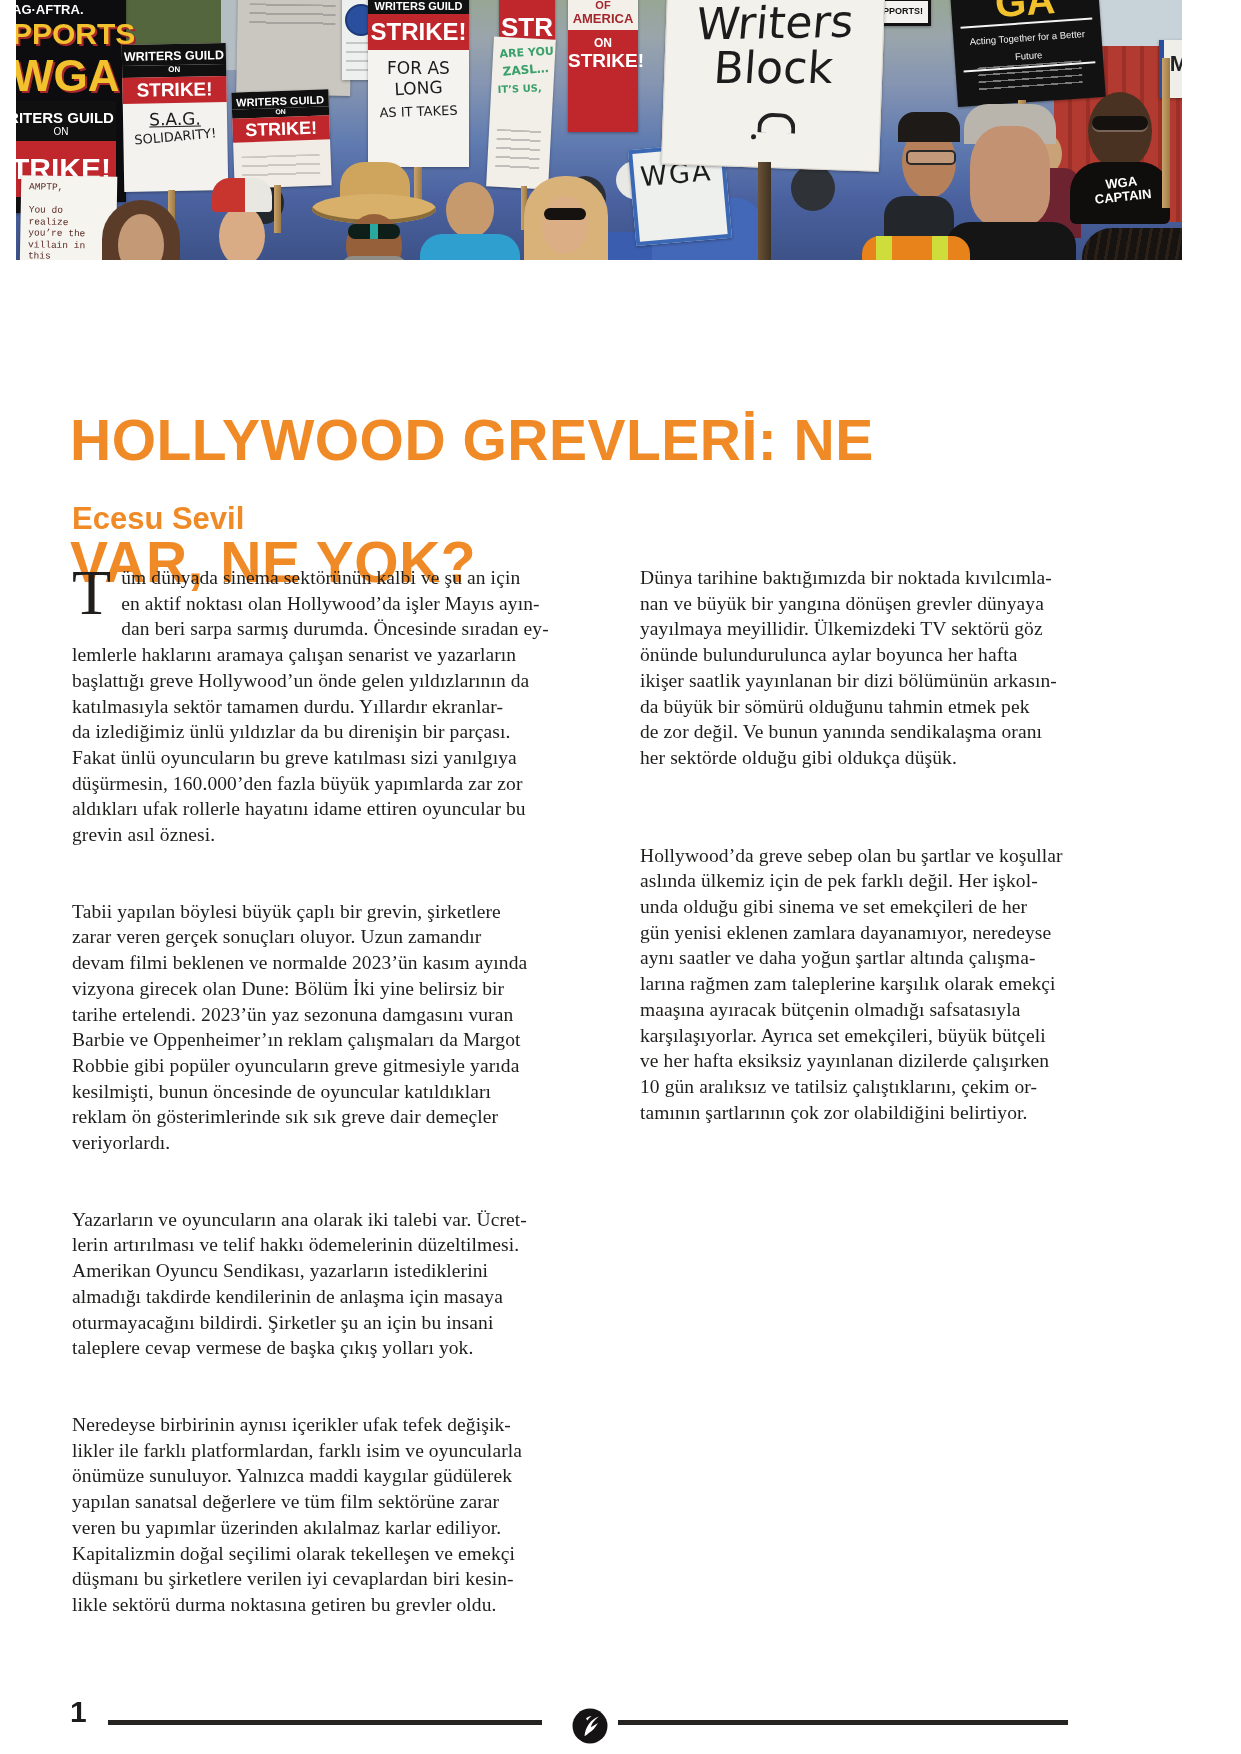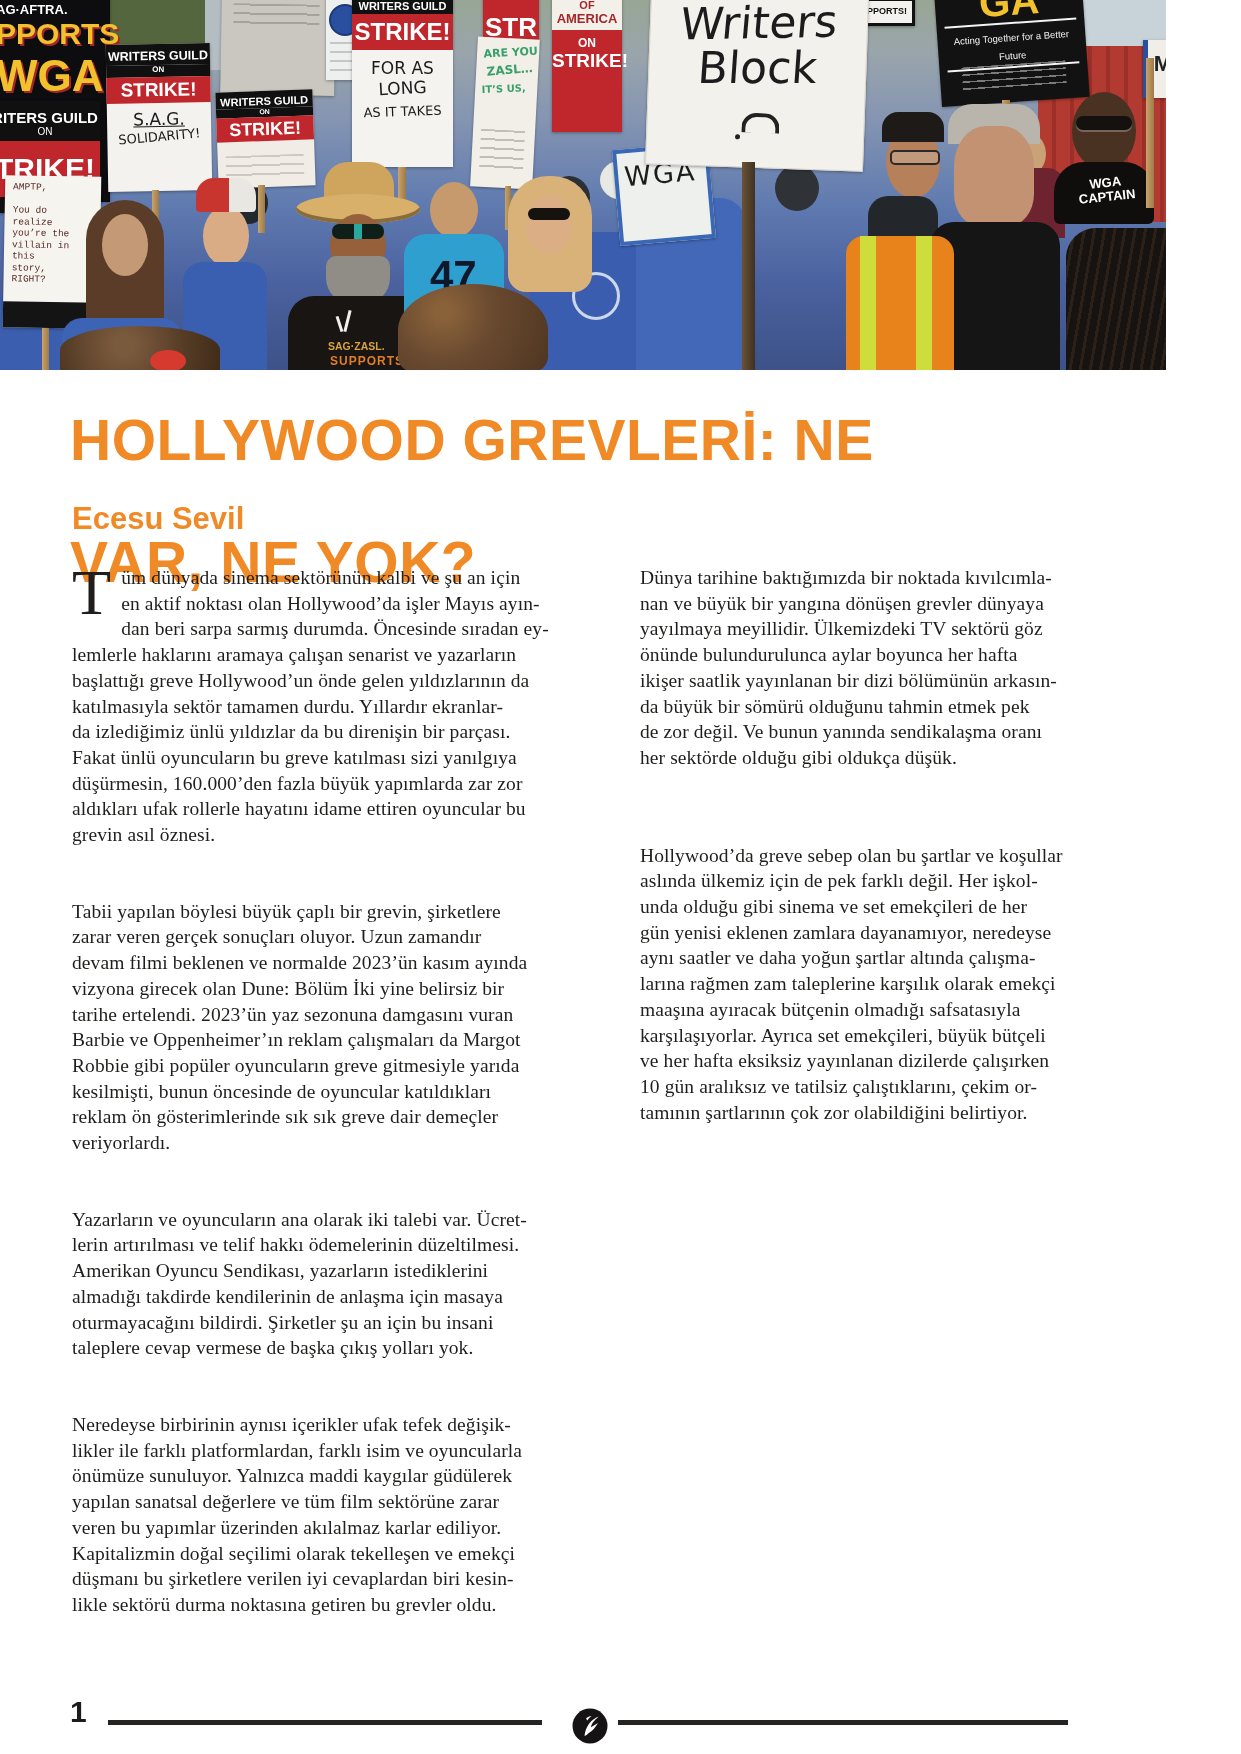--- a/index.html
+++ b/index.html
@@ -1,20 +1,20 @@
 <!DOCTYPE html>
 <html><head>
 <meta charset="utf-8">
 <style>
   html,body{margin:0;padding:0;background:#ffffff;}
   .page{position:relative;width:1241px;height:1754px;background:#fff;overflow:hidden;
         font-family:"Liberation Serif",serif;color:#1f1e1c;}
 
   
-  .photo{position:absolute;left:0;top:0;width:1166px;height:370px;overflow:hidden;
+  .photo{position:absolute;left:16px;top:0;width:1166px;height:260px;overflow:hidden;
          background:linear-gradient(180deg,#98a695 0%,#9aa5ab 14%,#8595b2 32%,#607bb0 55%,#4b62a0 76%,#3d5288 100%);}
   .photo *{position:absolute;}
   .sign{box-shadow:0 1px 3px rgba(0,0,0,.35);}
   .sign .band{position:static;display:block;}
   .hand{font-family:"DejaVu Sans",sans-serif;color:#1c1c1c;}
   .pole{background:linear-gradient(90deg,#caa36b,#9d7a46);}
   .head{border-radius:50%;}
   .scribble{background:repeating-linear-gradient(180deg,rgba(90,90,90,.55) 0 2px,transparent 2px 9px);}
   .wgaband{background:#101010;color:#fff;text-align:center;font-family:"Liberation Sans",sans-serif;font-weight:bold;}
   .redband{background:#c0272d;color:#fff;text-align:center;font-family:"Liberation Sans",sans-serif;font-weight:bold;}

